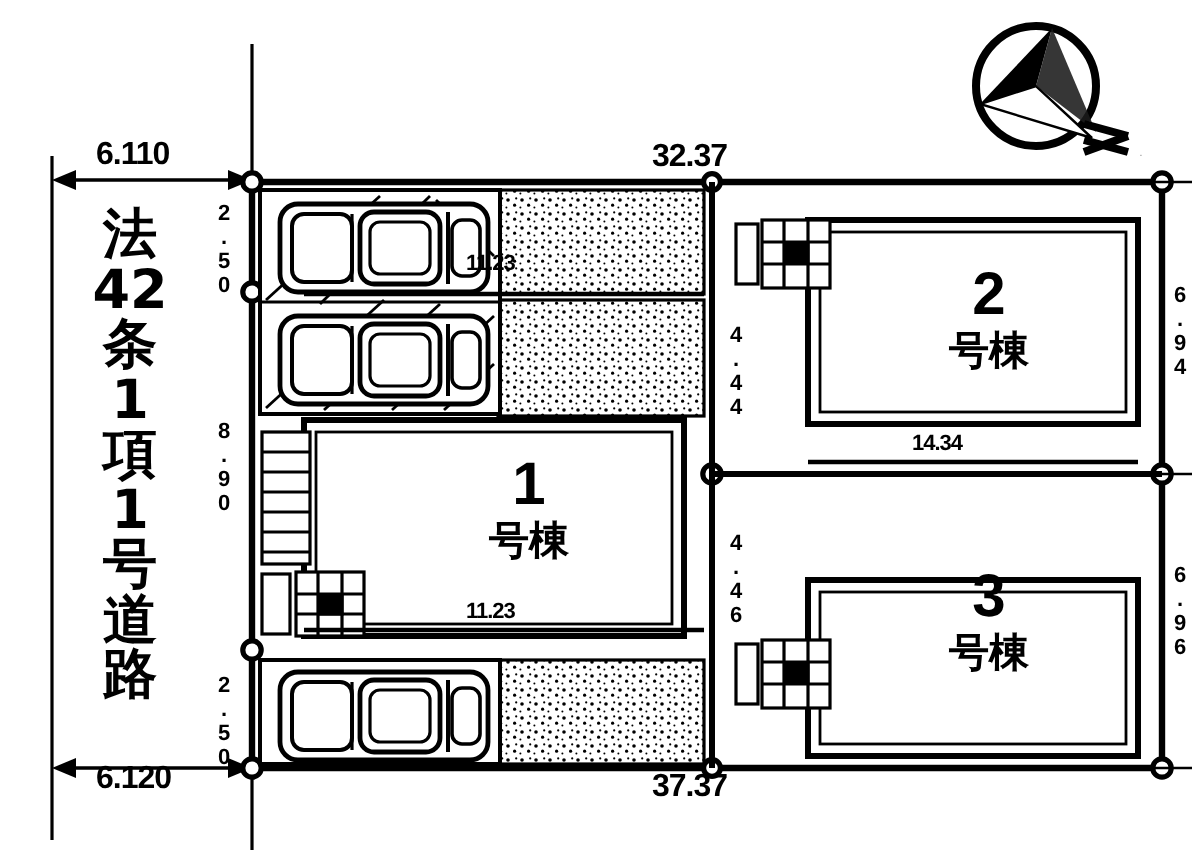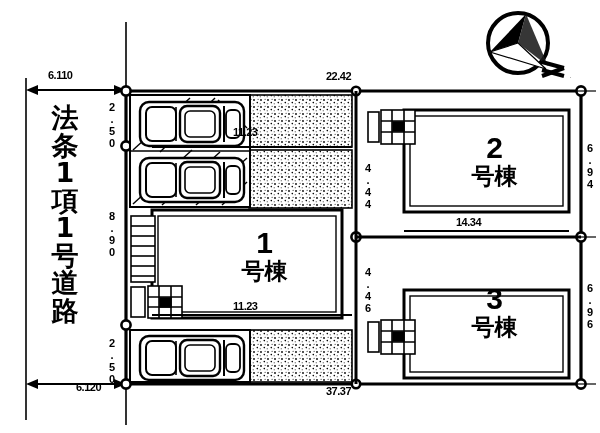--- a/index.html
+++ b/index.html
@@ -12,21 +12,21 @@
   }
   .abs{position:absolute;}
   .lbl{
     position:absolute;
     font-weight:bold;
     color:#000;
     white-space:nowrap;
     line-height:1;
     letter-spacing:-0.5px;
   }
-  .dim{font-size:11px;}
+  .dim{font-size:16px;}
   .dim-sm{font-size:11px;}
   .vert{
     writing-mode:vertical-rl;
     text-orientation:upright;
     letter-spacing:0px;
   }
   
   #road-text{
     position:absolute;
     left:34px;top:104px;
@@ -48,21 +48,21 @@
   }
   .bldg-num{
     display:block;
     font-size:30px;
     font-weight:bold;
     line-height:1.05;
     font-family:"Liberation Sans",sans-serif;
   }
   .bldg-suffix{
     display:block;
-    font-size:23px;
+    font-size:20px;
     font-weight:bold;
     line-height:1.1;
   }
   svg{display:block;}
 </style>
 </head>
 <body>
 
 <div id="plan">
 
@@ -253,34 +253,35 @@
 
     <g stroke="#000" stroke-width="1.2">
       <line x1="576" y1="91" x2="596" y2="91"></line>
       <line x1="576" y1="237" x2="596" y2="237"></line>
       <line x1="576" y1="384" x2="596" y2="384"></line>
     </g>
   </svg>
 
   <div id="road-text">
     <span>法</span>
+    <span>42</span>
     <span>条</span>
     <span>1</span>
     <span>項</span>
     <span>1</span>
     <span>号</span>
     <span>道</span>
     <span>路</span>
   </div>
 
   <div class="lbl dim" style="left:48px;top:70px;">6.110</div>
 
-  <div class="lbl dim" style="left:48px;top:382px;margin-left:28px;">6.120</div>
-
-  <div class="lbl dim" style="left:326px;top:71px;">22.42</div>
+  <div class="lbl dim" style="left:48px;top:382px;">6.120</div>
+
+  <div class="lbl dim" style="left:326px;top:71px;">32.37</div>
 
   <div class="lbl dim" style="left:326px;top:386px;">37.37</div>
 
   <div class="lbl dim-sm vert" style="left:106px;top:101px;">2.50</div>
   <div class="lbl dim-sm vert" style="left:106px;top:210px;">8.90</div>
   <div class="lbl dim-sm vert" style="left:106px;top:337px;">2.50</div>
 
   <div class="lbl dim-sm vert" style="left:362px;top:162px;">4.44</div>
   <div class="lbl dim-sm vert" style="left:362px;top:266px;">4.46</div>
 

